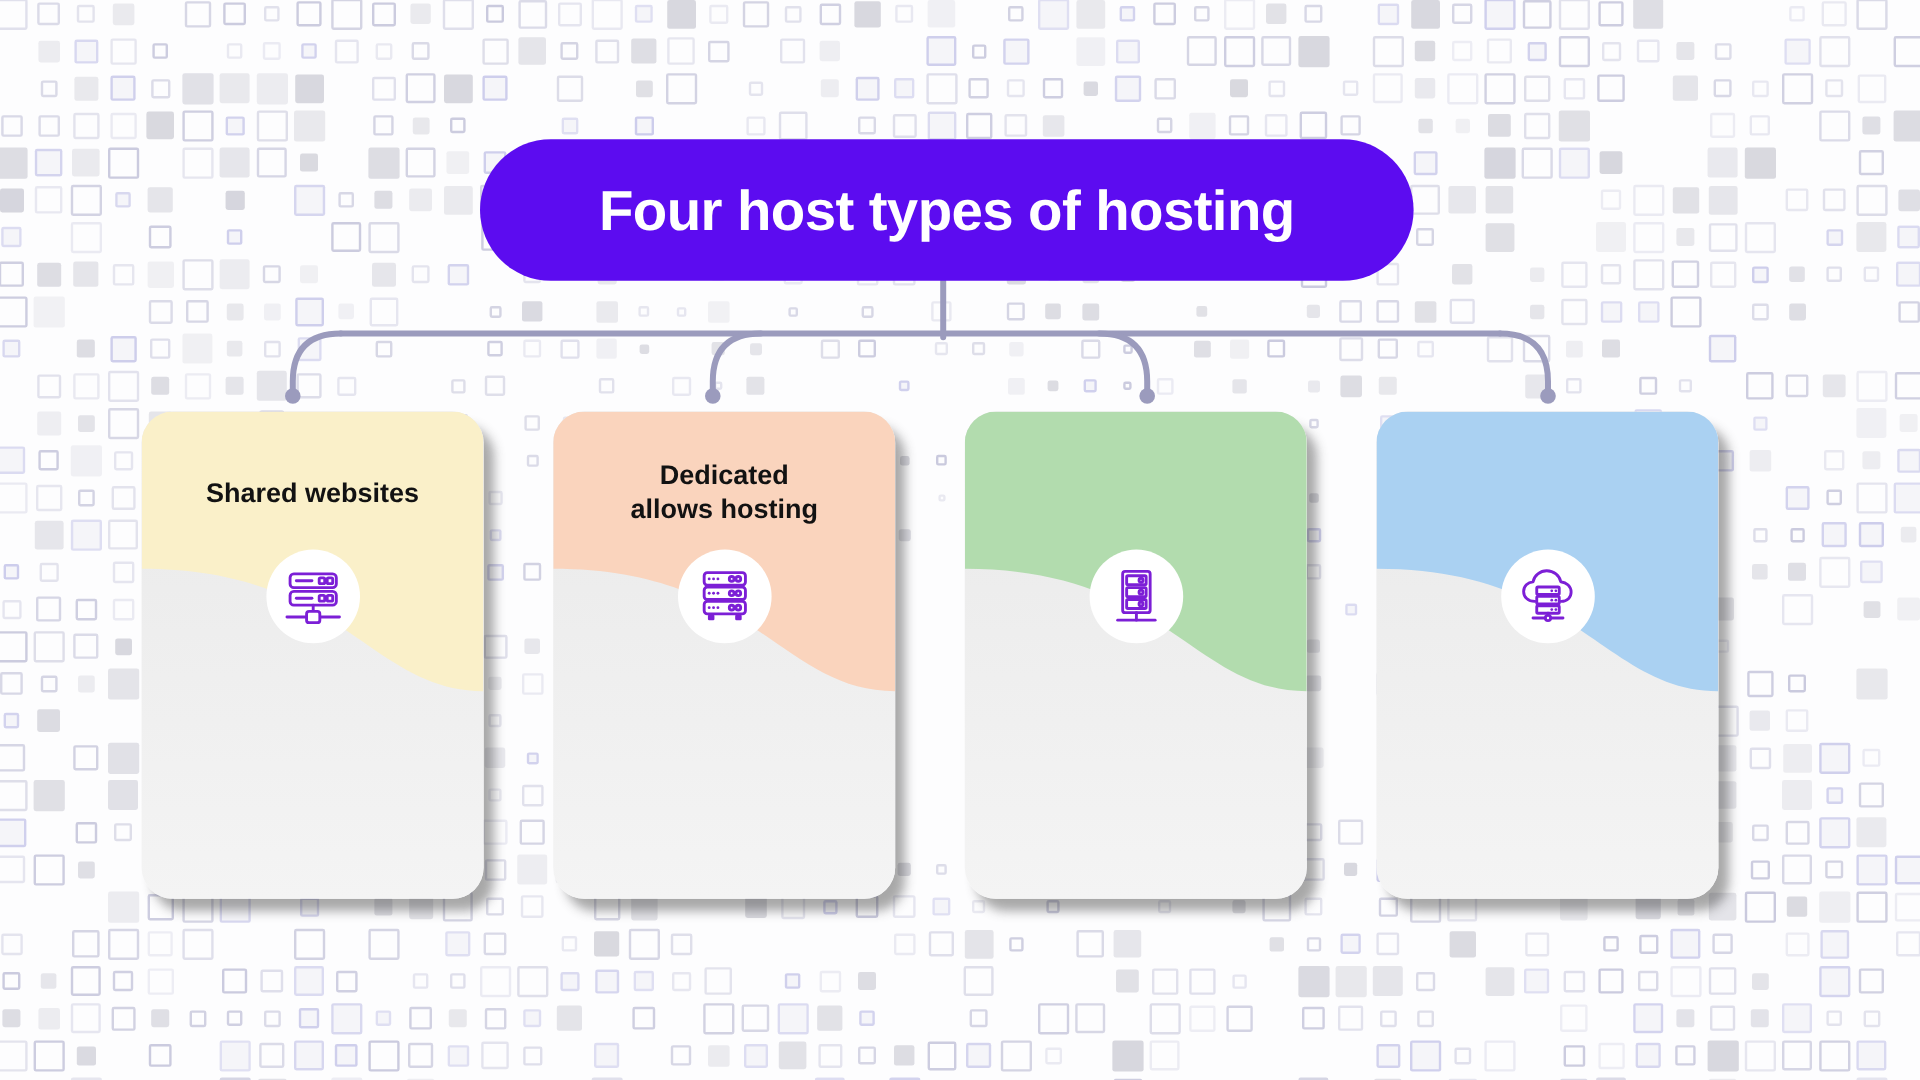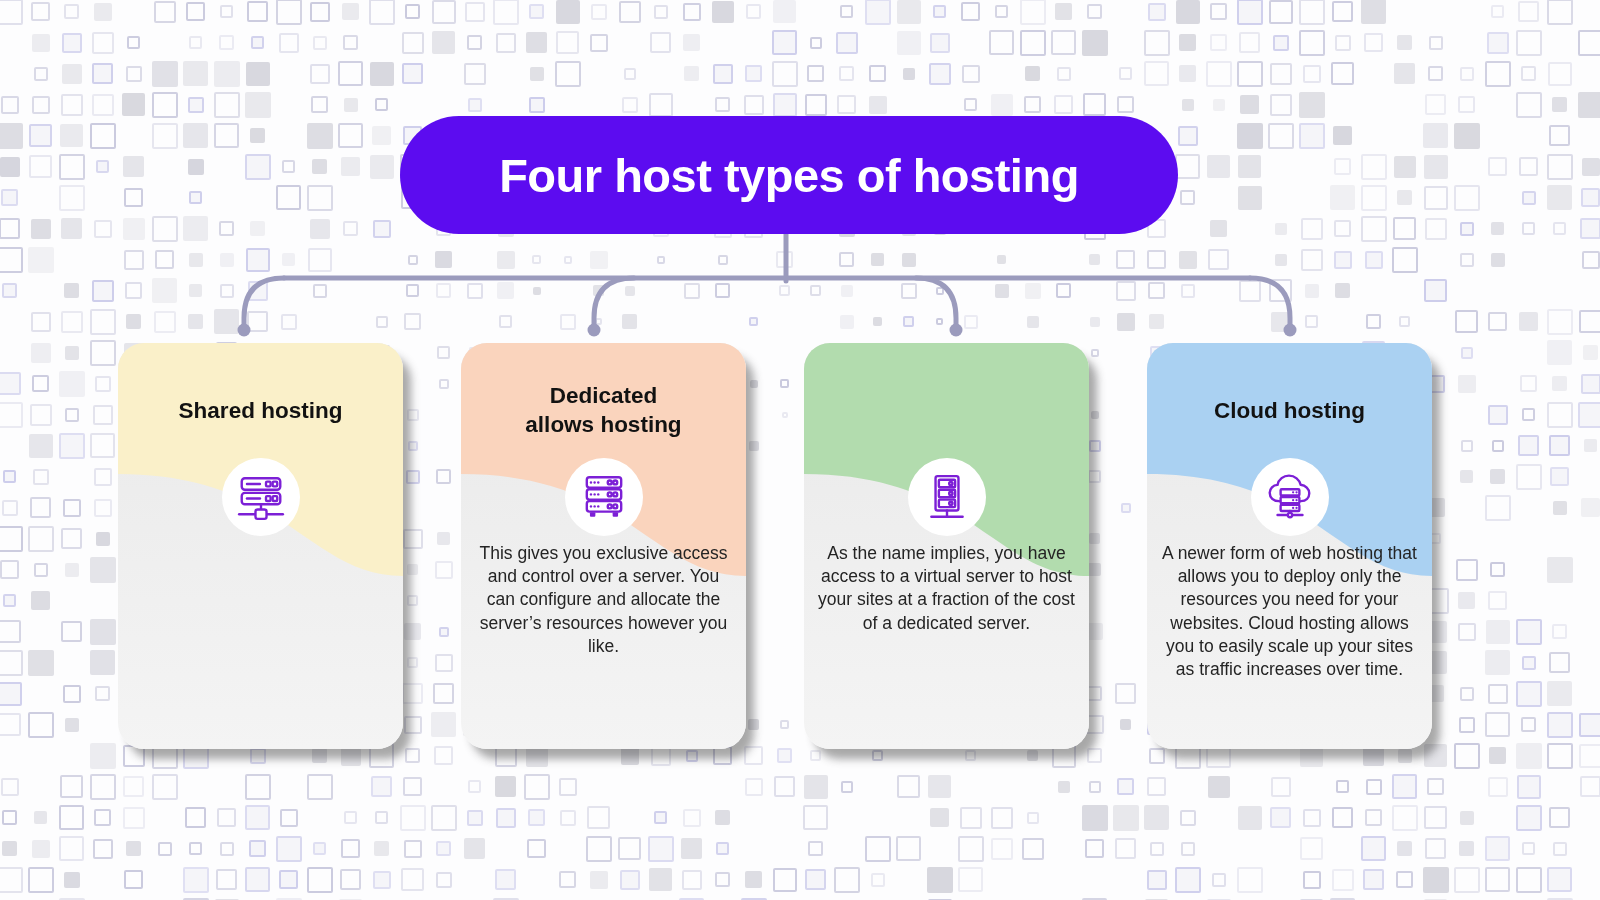--- a/index.html
+++ b/index.html
@@ -1095,21 +1095,21 @@
   <div class="banner" style="background-color: rgb(92, 12, 240);">
     <h1>Four host types of hosting</h1>
   </div>
 
   <div class="cards">
 
     <div class="card">
       <svg class="hdr" viewBox="0 0 285 406" preserveAspectRatio="none" aria-hidden="true">
         <path d="M0,0 H285 V233 C190,233 168,131 0,131 Z" fill="#faf0c9"></path>
       </svg>
-      <div class="ctitle">Shared hosting</div>
+      <div class="ctitle">Shared websites</div>
       <div class="circle">
         <svg class="ic" viewBox="0 0 48 48" aria-hidden="true">
           <rect class="st" x="5.5" y="6" width="37" height="11" rx="3"></rect>
           <line class="st" x1="10.5" y1="11.5" x2="23" y2="11.5"></line>
           <rect class="st" x="28.8" y="9.2" width="4.4" height="4.6" rx="1"></rect>
           <rect class="st" x="35.2" y="9.2" width="4.4" height="4.6" rx="1"></rect>
           <rect class="st" x="5.5" y="20" width="37" height="11" rx="3"></rect>
           <line class="st" x1="10.5" y1="25.5" x2="23" y2="25.5"></line>
           <rect class="st" x="28.8" y="23.2" width="4.4" height="4.6" rx="1"></rect>
           <rect class="st" x="35.2" y="23.2" width="4.4" height="4.6" rx="1"></rect>
@@ -1144,62 +1144,58 @@
           <rect class="st" x="7.5" y="28" width="33" height="10" rx="2.5"></rect>
           <line class="st" x1="11.5" y1="33" x2="11.5" y2="33.01"></line>
           <line class="st" x1="15" y1="33" x2="15" y2="33.01"></line>
           <line class="st" x1="18.5" y1="33" x2="18.5" y2="33.01"></line>
           <circle class="st" cx="29.5" cy="33" r="1.9"></circle>
           <circle class="st" cx="34.8" cy="33" r="1.9"></circle>
           <rect class="fp" x="10.5" y="38.6" width="5.2" height="4.4" rx="1"></rect>
           <rect class="fp" x="32.3" y="38.6" width="5.2" height="4.4" rx="1"></rect>
         </svg>
       </div>
-      <div class="cdesc">This gives you exclusive access and control over a server. You can configure and allocate the server’s resources however you like.</div>
     </div>
 
     <div class="card">
       <svg class="hdr" viewBox="0 0 285 406" preserveAspectRatio="none" aria-hidden="true">
         <path d="M0,0 H285 V233 C190,233 168,131 0,131 Z" fill="#b2dcae"></path>
       </svg>
       <div class="circle">
         <svg class="ic" viewBox="0 0 48 48" aria-hidden="true">
           <rect class="st" x="13" y="4" width="22" height="33" rx="2"></rect>
           <rect class="st" x="16.2" y="7.5" width="15.6" height="7.2" rx="1"></rect>
           <circle class="st" cx="27.7" cy="11.1" r="1.6"></circle>
           <rect class="st" x="16.2" y="17" width="15.6" height="7.2" rx="1"></rect>
           <circle class="st" cx="27.7" cy="20.6" r="1.6"></circle>
           <rect class="st" x="16.2" y="26.5" width="15.6" height="7.2" rx="1"></rect>
           <circle class="st" cx="27.7" cy="30.1" r="1.6"></circle>
           <line class="st" x1="24" y1="37" x2="24" y2="43"></line>
           <line class="st" x1="9" y1="43" x2="39" y2="43"></line>
         </svg>
       </div>
-      <div class="cdesc">As the name implies, you have access to a virtual server to host your sites at a fraction of the cost of a dedicated server.</div>
     </div>
 
     <div class="card">
       <svg class="hdr" viewBox="0 0 285 406" preserveAspectRatio="none" aria-hidden="true">
         <path d="M0,0 H285 V233 C190,233 168,131 0,131 Z" fill="#aad1f2"></path>
       </svg>
-      <div class="ctitle">Cloud hosting</div>
       <div class="circle">
         <svg class="ic" viewBox="0 0 48 48" aria-hidden="true">
           <path class="st" d="M13.5,28 C8,28 4.5,24.5 4.5,20 C4.5,15.8 7.8,12.6 12,12.4 C13,7 17.8,3.5 23,3.5 C28.6,3.5 33.2,7.4 34.2,12.3 C38.9,12.8 42.5,16 42.5,20.5 C42.5,24.8 39.5,28 34.5,28"></path>
           <rect class="st" x="15" y="16.5" width="18" height="6" rx="1"></rect>
           <circle class="fp" cx="27" cy="19.5" r="1.1"></circle>
           <circle class="fp" cx="30.3" cy="19.5" r="1.1"></circle>
           <rect class="st" x="15" y="24" width="18" height="6" rx="1"></rect>
           <circle class="fp" cx="27" cy="27" r="1.1"></circle>
           <circle class="fp" cx="30.3" cy="27" r="1.1"></circle>
           <rect class="st" x="15" y="31.5" width="18" height="6" rx="1"></rect>
           <circle class="fp" cx="27" cy="34.5" r="1.1"></circle>
           <circle class="fp" cx="30.3" cy="34.5" r="1.1"></circle>
           <line class="st" x1="24" y1="37.5" x2="24" y2="39.3"></line>
           <line class="st" x1="12" y1="41.3" x2="36" y2="41.3"></line>
           <circle class="fw" cx="24" cy="41.3" r="2.1"></circle>
         </svg>
       </div>
-      <div class="cdesc">A newer form of web hosting that allows you to deploy only the resources you need for your websites. Cloud hosting allows you to easily scale up your sites as traffic increases over time.</div>
     </div>
 
   </div>
 </div>
 
 </body></html>

